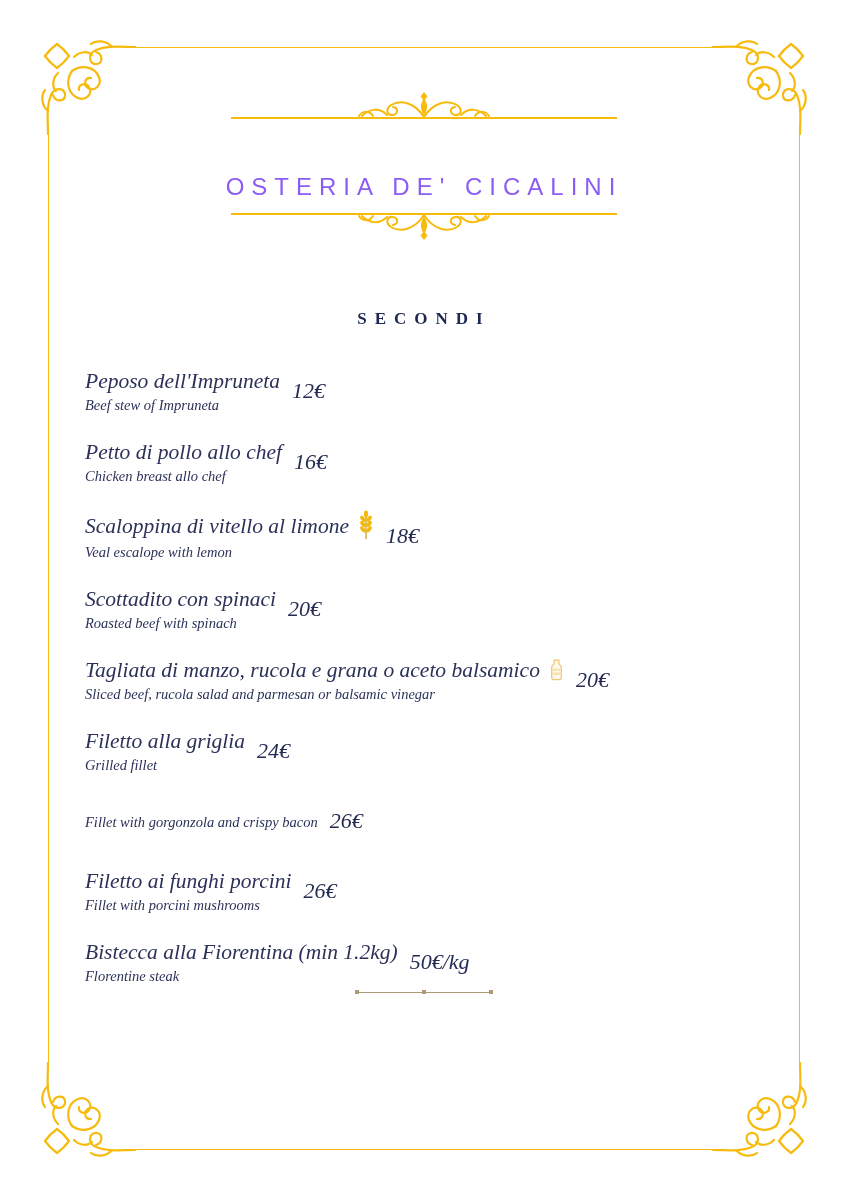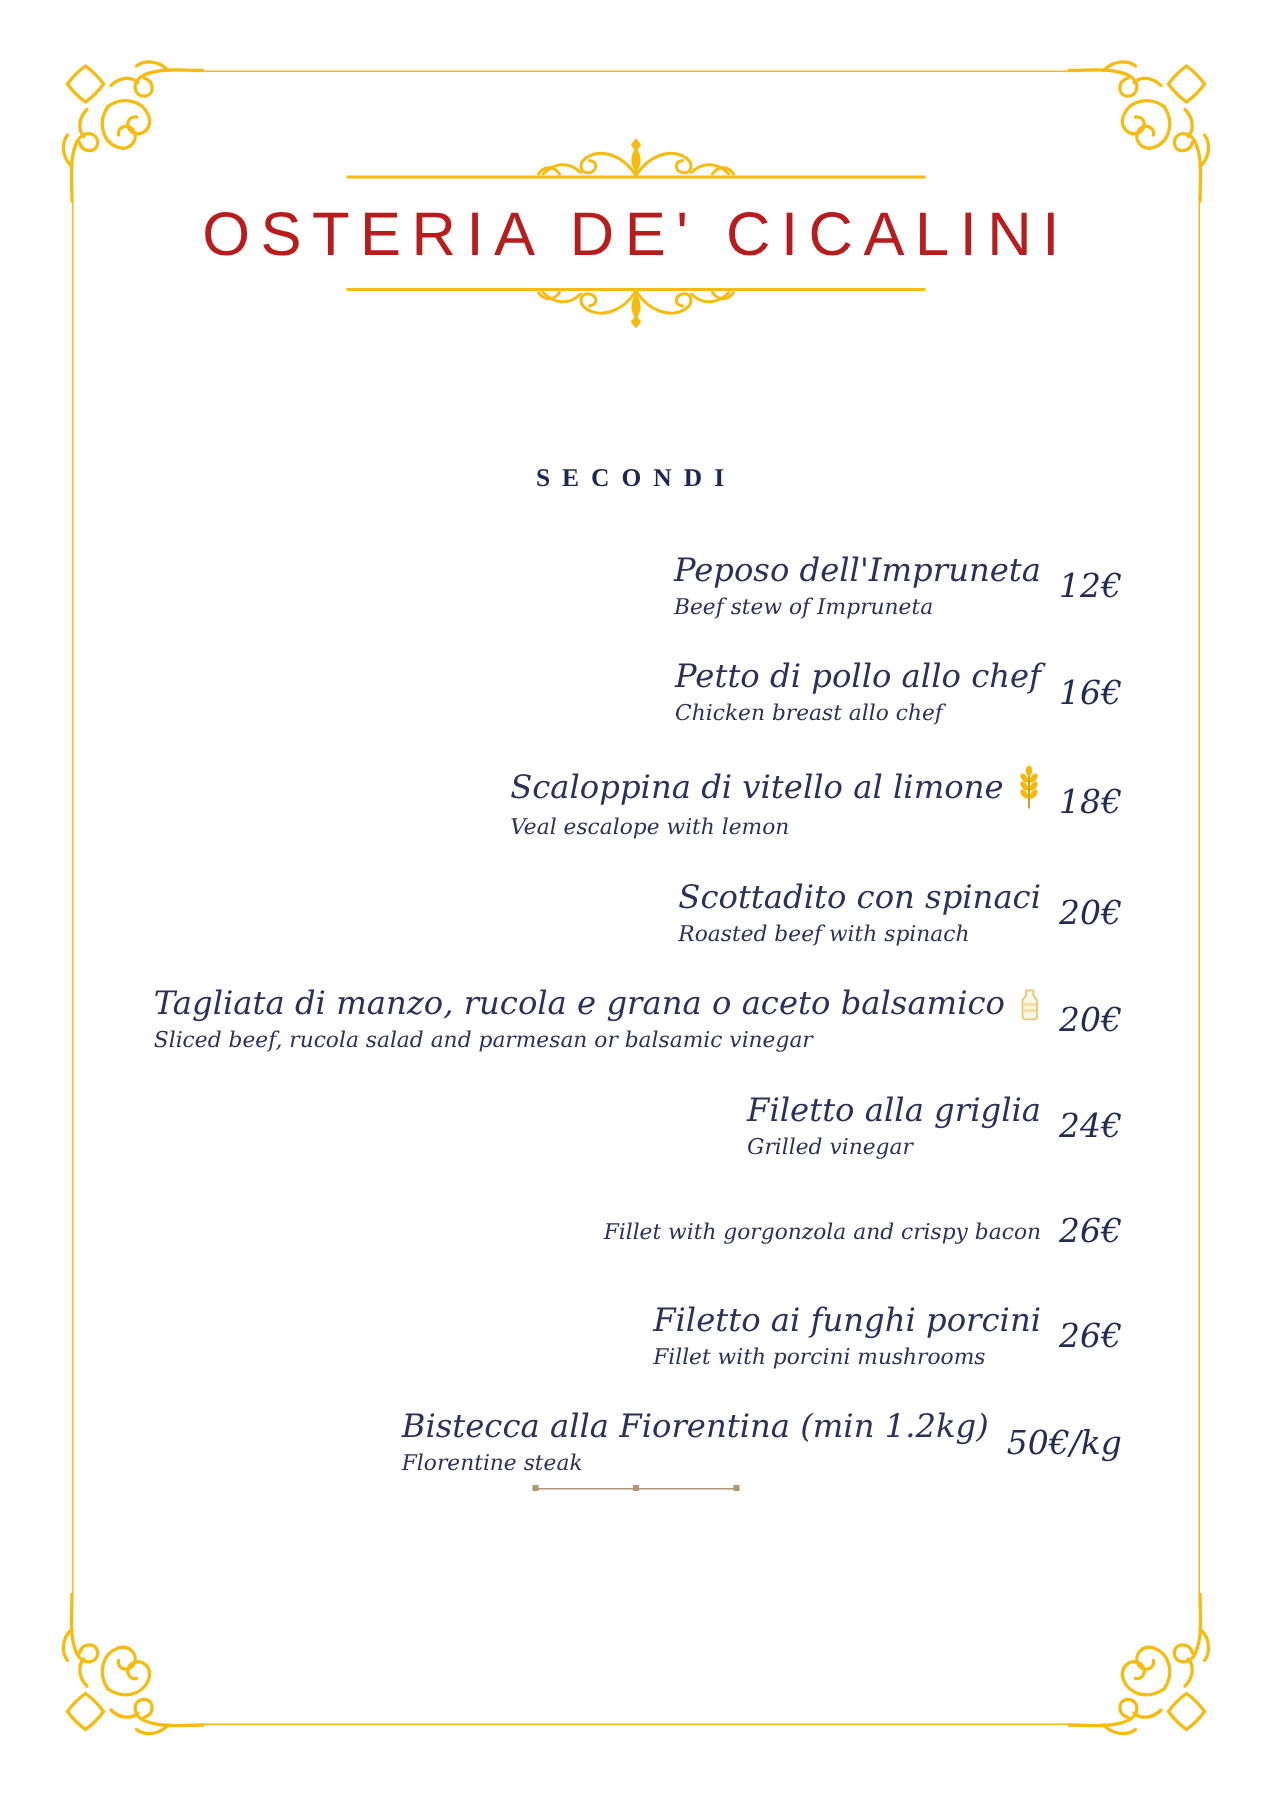--- a/index.html
+++ b/index.html
@@ -22,35 +22,35 @@
   .header{position:absolute;top:92px;left:0;width:100%;
           display:flex;flex-direction:column;align-items:center;}
   .rule{position:relative;width:386px;height:27px;}
   .rule .line{position:absolute;left:0;right:0;height:2px;background:#F7BB0E;}
   .rule.top .line{bottom:0;}
   .rule.bottom .line{top:0;}
   .rule .orn{position:absolute;left:50%;width:150px;height:27px;}
   .rule.top .orn{bottom:1px;transform:translateX(-50%);}
   .rule.bottom .orn{top:1px;transform:translateX(-50%) scaleY(-1);}
   .restaurant-title{
-    font-family:"Liberation Sans", sans-serif;font-size:41px;letter-spacing:7px;
-    color:#b91c1c;padding:14px 0 12px;white-space:nowrap;
+    font-family:"Liberation Sans", sans-serif;font-size:24px;letter-spacing:7px;
+    color:#8b5cf6;padding:14px 0 12px;white-space:nowrap;margin-top:40px;
   }
 
   
   .section-title{
     position:absolute;top:309px;left:0;width:100%;text-align:center;
     font-family:Liberation Serif, serif;font-weight:700;font-size:17px;
     letter-spacing:8px;color:#1e2754;
   }
 
   
   .menu{position:absolute;left:85px;right:100px;top:368px;}
-  .menu-row{display:flex;justify-content:flex-end;align-items:center;
-            margin-bottom:25px;min-height:44px;}
+  .menu-row{display:flex;justify-content:flex-start;align-items:center;
+            margin-bottom:25px;min-height:44px;font-family:Liberation Serif, serif;}
   .item-left{display:flex;flex-direction:column;}
   .item-name{font-style:italic;font-size:21.5px;line-height:26px;color:#2b3158;
              display:flex;align-items:center;gap:9px;white-space:nowrap;}
   .item-desc{font-style:italic;font-size:14.5px;line-height:18px;color:#2b3158;margin-top:2px;}
   .item-price{font-style:italic;font-size:22px;color:#252c54;white-space:nowrap;padding-left:12px;}
   .allergen{display:inline-flex;flex:none;}
 
   
   .divider{position:absolute;top:989px;left:50%;transform:translateX(-50%);
            width:138px;height:6px;}
@@ -213,21 +213,21 @@
     </div>
     <div class="item-price">20€</div>
   </div>
 
   <div class="menu-row">
     <div class="item-left">
       <div class="item-name">
         <span>Filetto alla griglia</span>
 
       </div>
-      <div class="item-desc">Grilled vinegar</div>
+      <div class="item-desc">Grilled fillet</div>
     </div>
     <div class="item-price">24€</div>
   </div>
 
   <div class="menu-row">
     <div class="item-left">
       <div class="item-desc">Fillet with gorgonzola and crispy bacon</div>
     </div>
     <div class="item-price">26€</div>
   </div>

